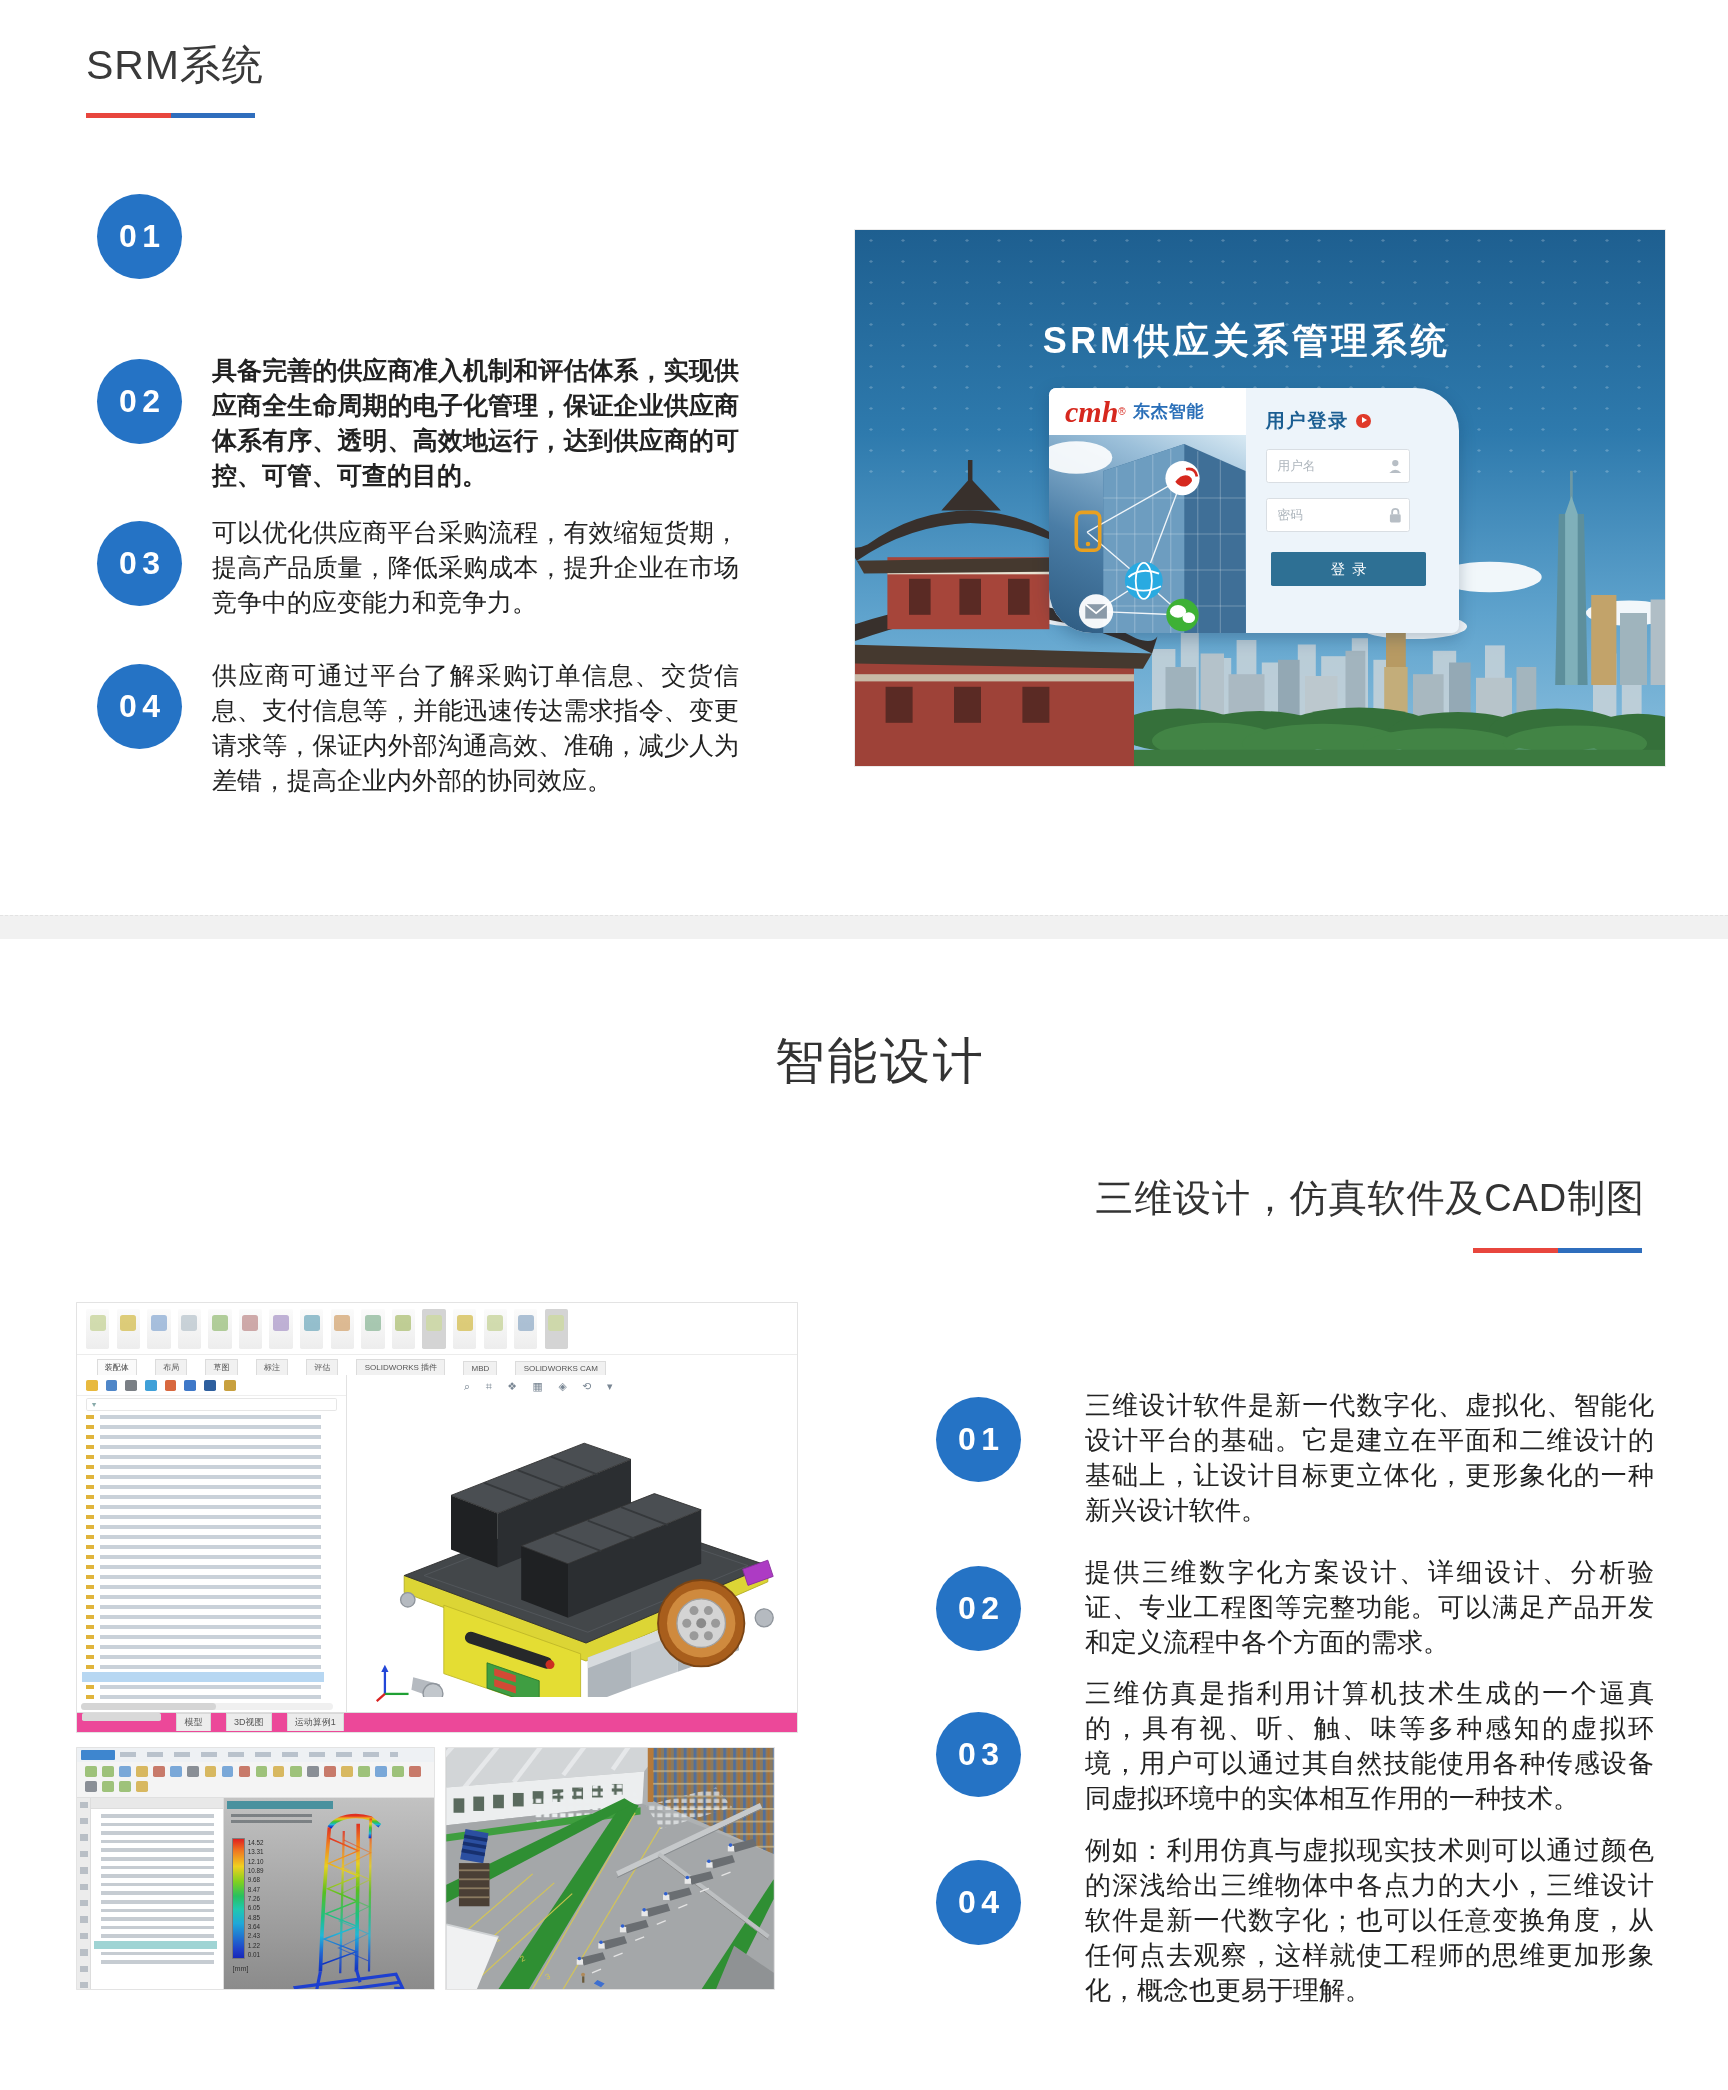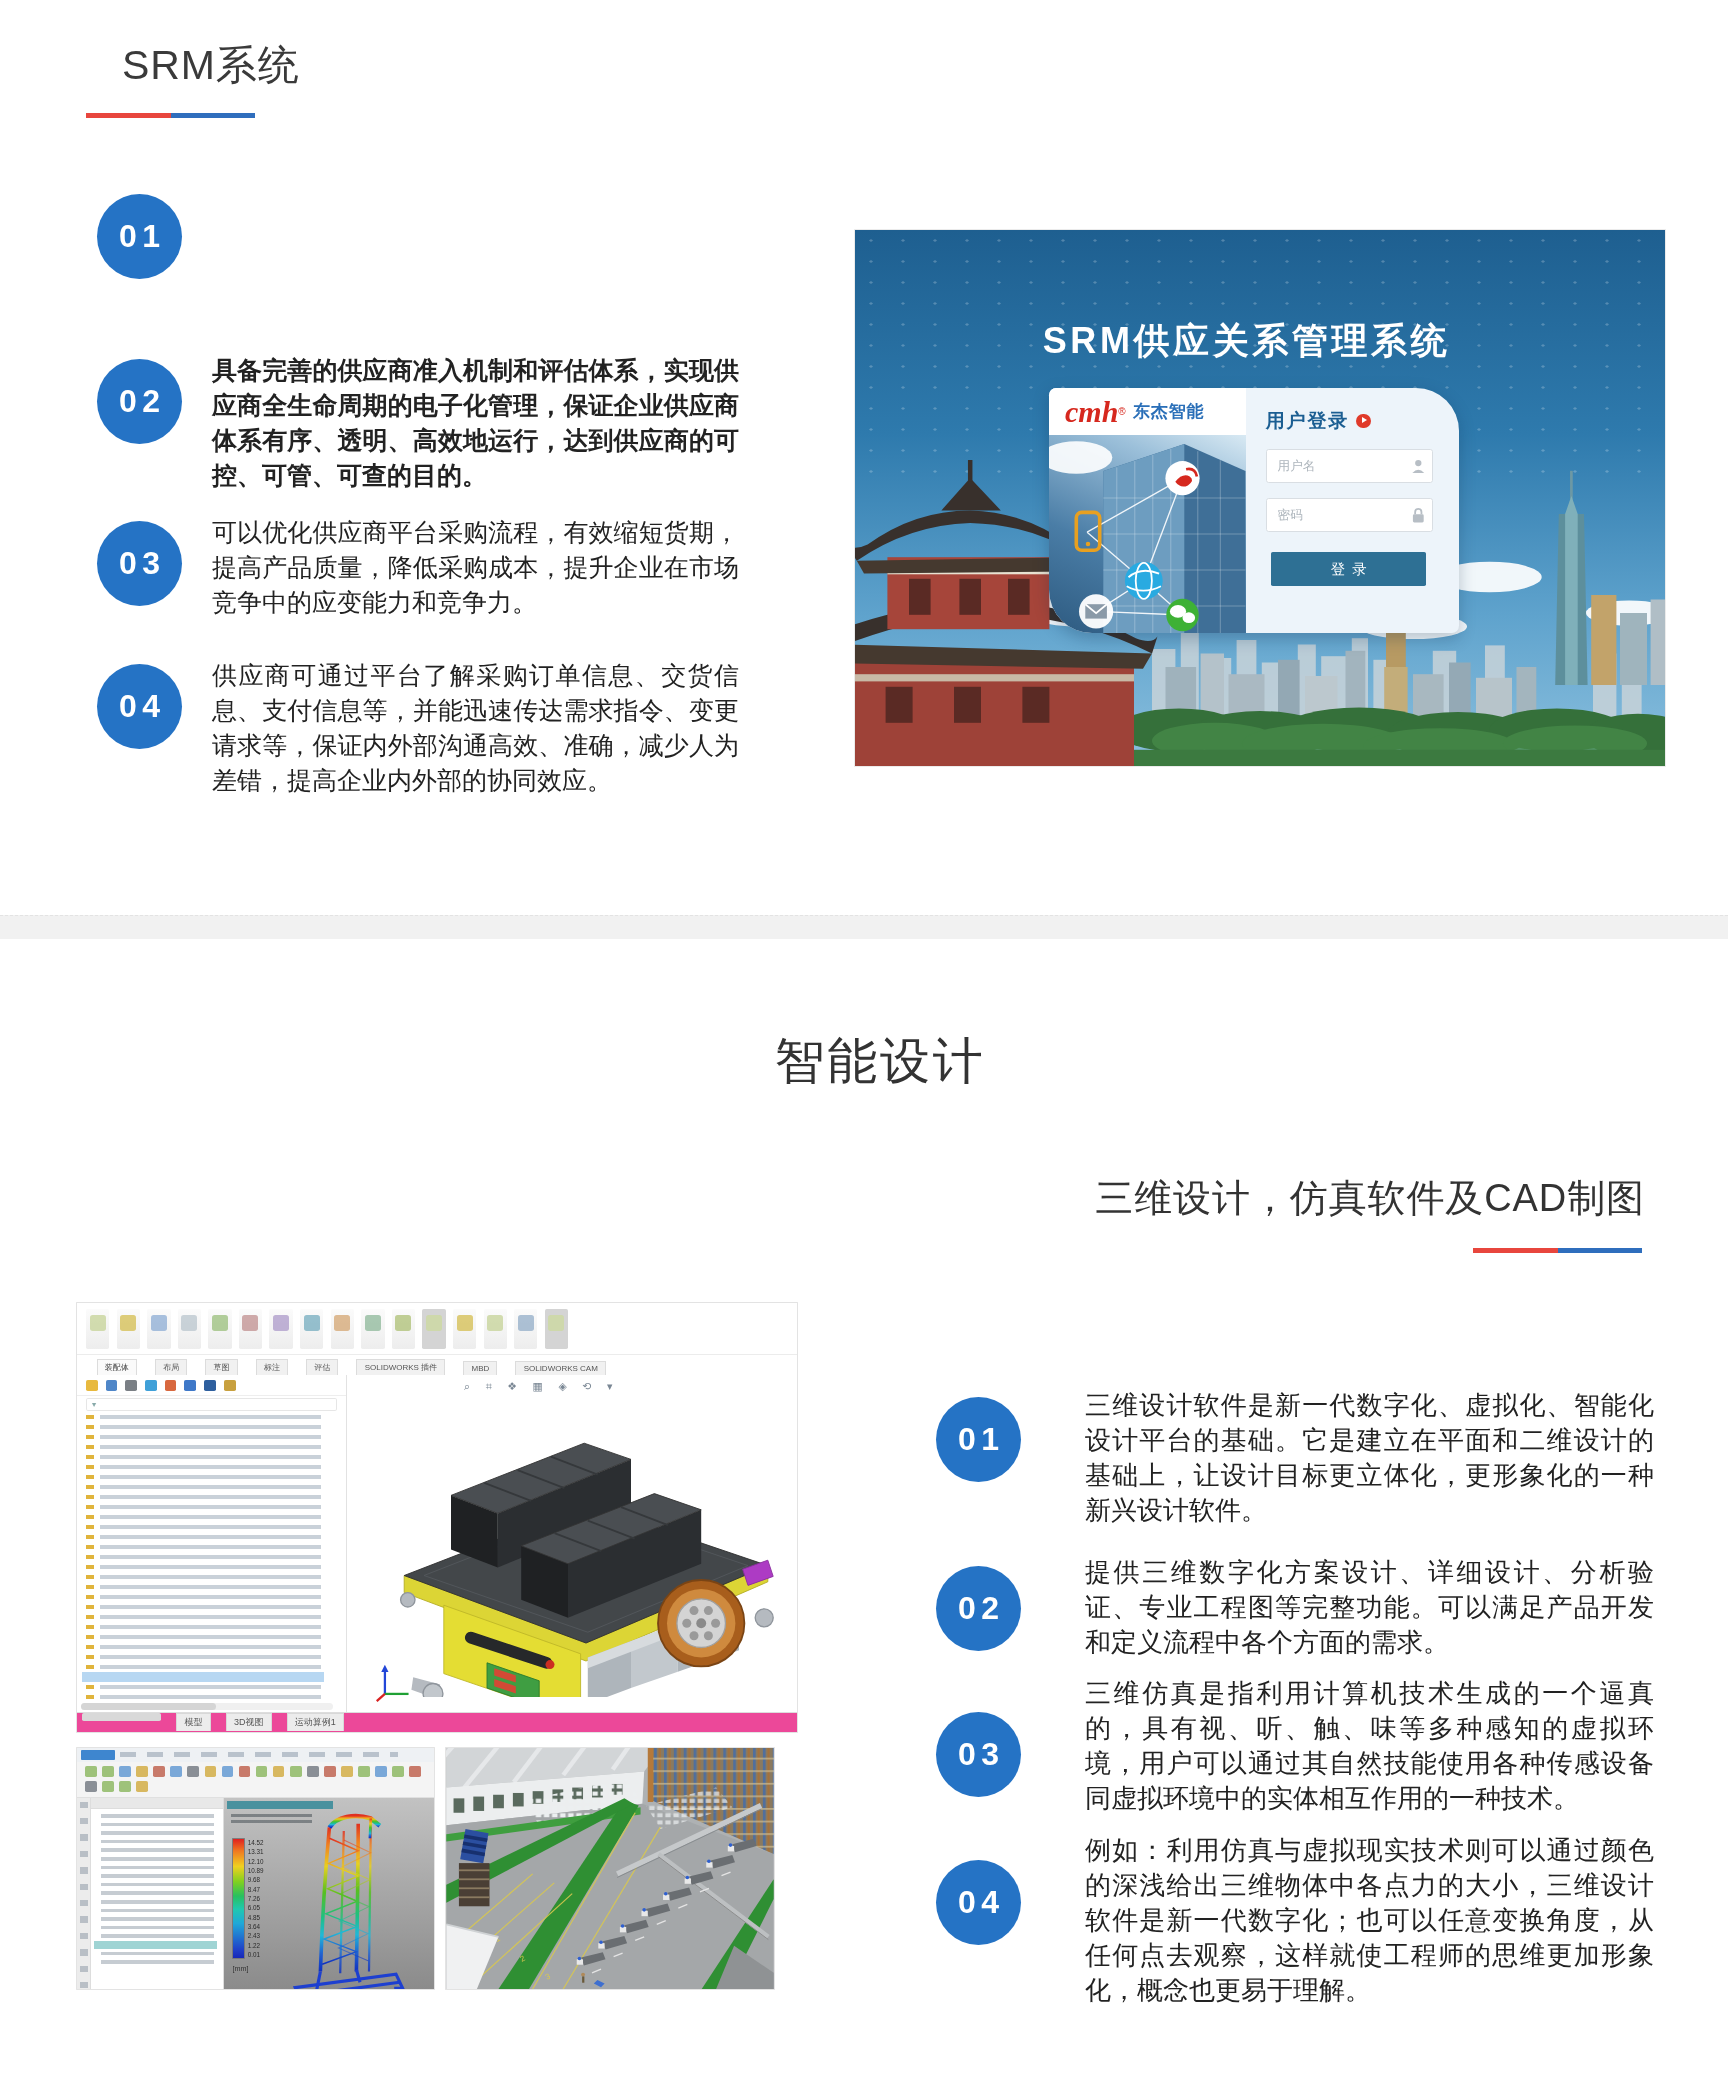--- a/index.html
+++ b/index.html
@@ -1,20 +1,20 @@
 <!DOCTYPE html>
 <html style="font-size:14.4px"><head>
 <meta charset="utf-8">
 <style>
   * { margin:0; padding:0; box-sizing:border-box; }
   body { background:#ffffff; font-family:"Liberation Sans","DejaVu Sans",sans-serif; }
   .page { position:relative; width:1728px; height:2090px; background:#fff; overflow:hidden; }
 
   
-  .h-srm { position:absolute; left:86px; top:38px; font-size:41px; color:#3a3a3a; font-weight:500; letter-spacing:0.9px;margin-left:36px; }
+  .h-srm { position:absolute; left:86px; top:38px; font-size:41px; color:#3a3a3a; font-weight:500; letter-spacing:0.9px; }
   .hr { position:absolute; height:4.5px; display:flex; }
   .hr .r { flex:1; background:#e8463d; }
   .hr .b { flex:1; background:#2f6ebd; }
 
   
   .ball { position:absolute; width:85px; height:85px; border-radius:50%; background:#2573c5; color:#fff;
           font-size:32px; font-weight:bold; display:flex; align-items:center; justify-content:center;
           letter-spacing:5.4px; text-indent:5.4px; }
   .ptext { position:absolute; font-size:25px; line-height:35px; color:#222; text-align:justify; }
   .ptext.big { font-size:26px; line-height:35px; }
@@ -39,21 +39,21 @@
   .logo-reg { font-size:10px; color:#d6281e; vertical-align:top; }
   .logo-brand { font-size:17px; color:#2a6fb8; font-weight:bold; margin-left:7.2px; letter-spacing:0.9px; }
   .card-photo { position:absolute; left:0; top:47px; width:48%; bottom:0;
                 background:linear-gradient(205deg,#d8e9f3 0%,#9cc0da 22%,#4a7da6 62%,#2d5a80 100%); }
   .card-form { position:absolute; left:48%; top:0; right:0; bottom:0; padding:14.4px 20px 0 20px; }
   .login-title { display:flex; align-items:center; gap:7.2px; margin-top:5.4px; }
   .login-title span.t { font-size:19px; font-weight:bold; color:#1b5e92; letter-spacing:1.8px; }
   .badge { width:14.4px; height:14.4px; border-radius:50%; background:#e03a2a; position:relative; }
   .badge::after { content:""; position:absolute; left:5.4px; top:3.6px; border-left:5.4px solid #fff;
                   border-top:3.6px solid transparent; border-bottom:3.6px solid transparent; }
-  .fld { position:relative; width:167px; height:34px; background:#fff; border:0.9px solid #d9dee3;
+  .fld { position:relative; width:144px; height:34px; background:#fff; border:0.9px solid #d9dee3;
          border-radius:2.7px; margin-top:15.3px; }
   .fld input { width:100%; height:100%; border:0; outline:0; background:transparent; padding:0 27px 0 10.8px;
                font-size:12.6px; color:#9aa2aa; font-family:inherit; }
   .fld input::placeholder { color:#adb5bc; }
   .fld svg { position:absolute; right:7.2px; top:9px; }
   .login-btn { display:block; width:155px; height:34px; margin:20px auto 0 5.4px; background:#2e7094; border:0;
                border-radius:1.8px; color:#fff; font-size:14.4px; letter-spacing:7.2px; text-indent:7.2px; cursor:pointer; }
 
   
   .separator { position:absolute; left:0; top:915px; width:1728px; height:24px; background:#f1f1f1;

